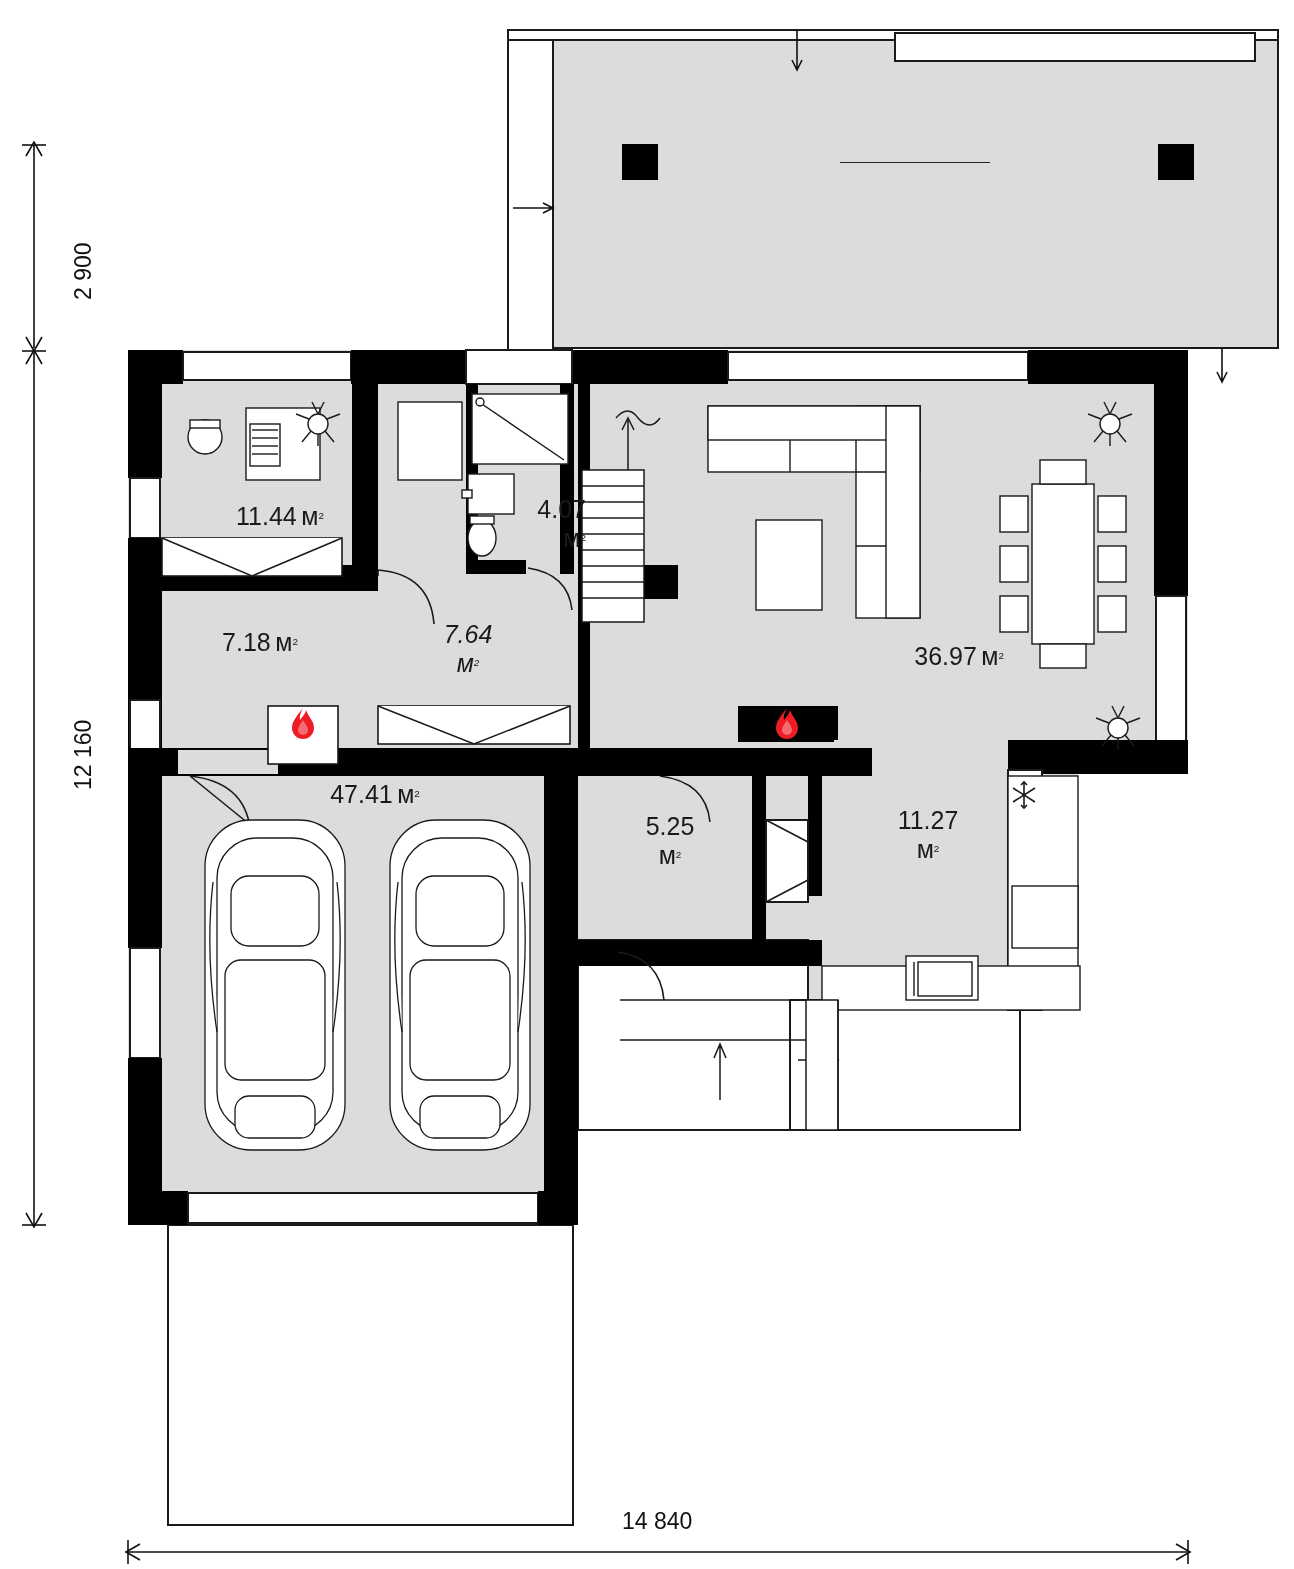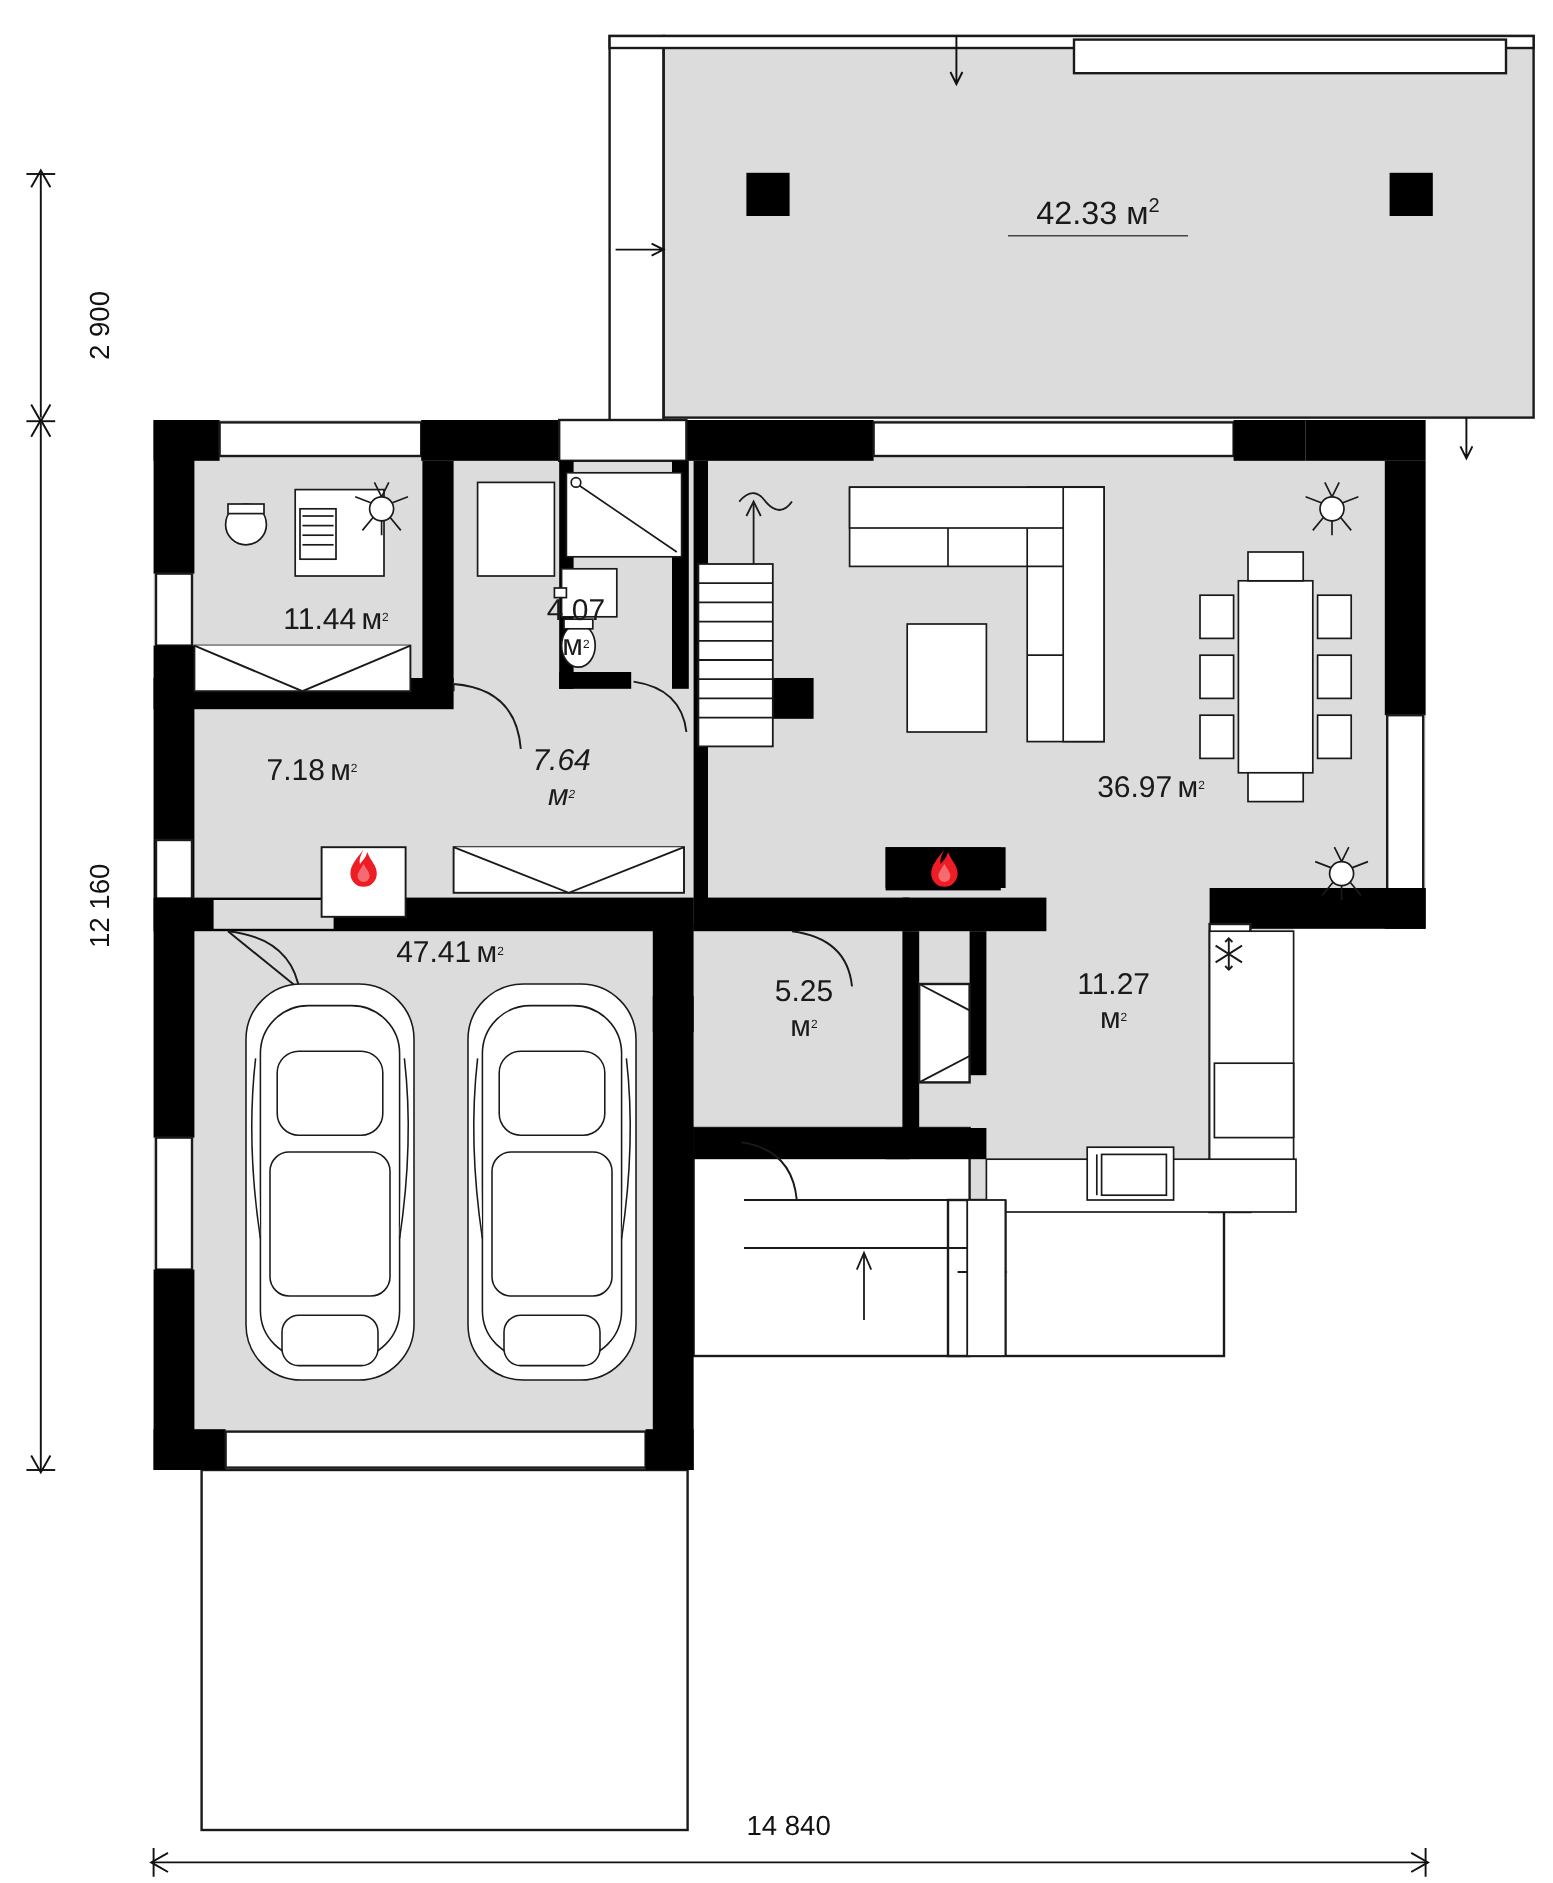--- a/index.html
+++ b/index.html
@@ -272,30 +272,29 @@
   </svg>
 </div>
 <div class="flame" style="left:772px;top:706px;">
   <svg viewBox="0 0 30 34" width="30" height="34">
     <path d="M15 2 C9 10 4 15 4 22 a11 11 0 0 0 22 0 C26 15 21 12 18 4 C17 9 14 11 12 14 C11 10 13 6 15 2 Z" fill="#ee1c25"></path>
     <path d="M15 14 C12 19 10 21 10 24 a5 5 0 0 0 10 0 C20 21 18 19 15 14 Z" fill="#ffffff" opacity="0.35"></path>
   </svg>
 </div>
 
 <div class="area-stack" style="left:740px;top:162px;width:350px;">
-  <div class="top"><span>42.33 м</span><sup>2</sup></div>
   <div class="rule"></div>
 </div>
 
 <div class="lbl" style="left:170px;top:502px;width:220px;">
   <span class="num">11.44</span>
   <span class="unit">м</span><sup>2</sup>
 </div>
 
-<div class="lbl" style="left:425px;top:495px;width:110px;">
+<div class="lbl" style="left:476px;top:495px;width:110px;text-align:right;">
   <span class="num">4.07</span><br>
   <span class="unit">м</span><sup>2</sup>
 </div>
 
 <div class="lbl" style="left:804px;top:642px;width:200px;text-align:right;">
   <span class="num">36.97</span>
   <span class="unit">м</span><sup>2</sup>
 </div>
 
 <div class="lbl" style="left:150px;top:628px;width:220px;">

